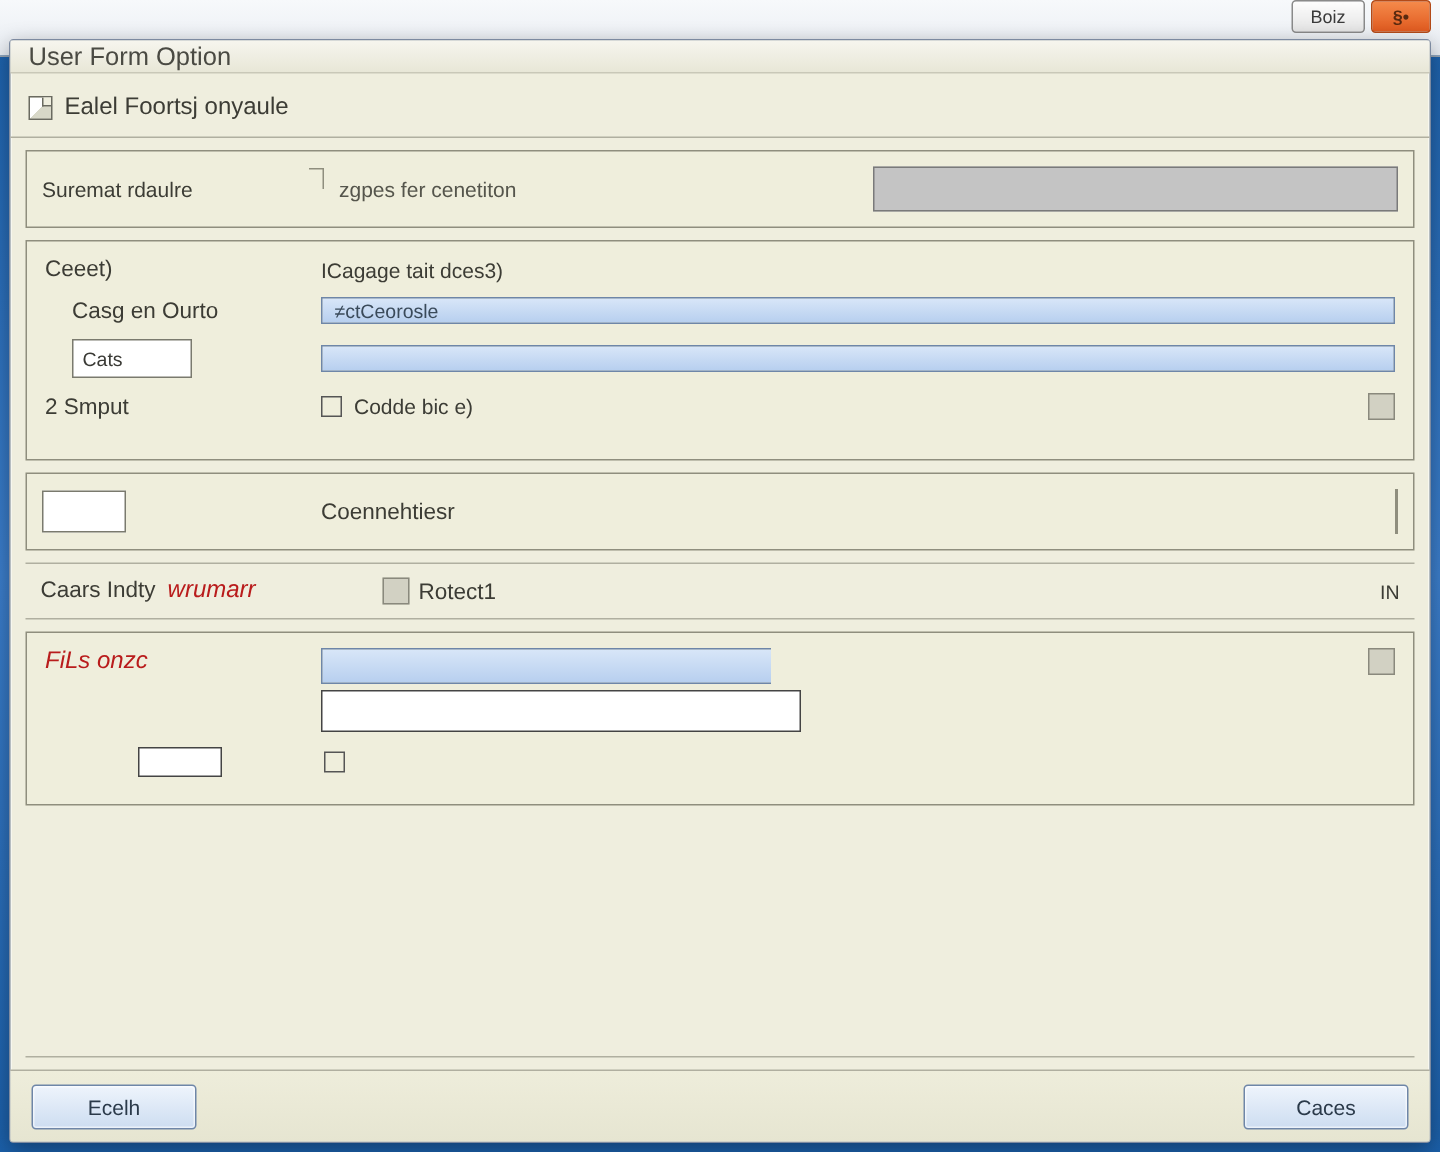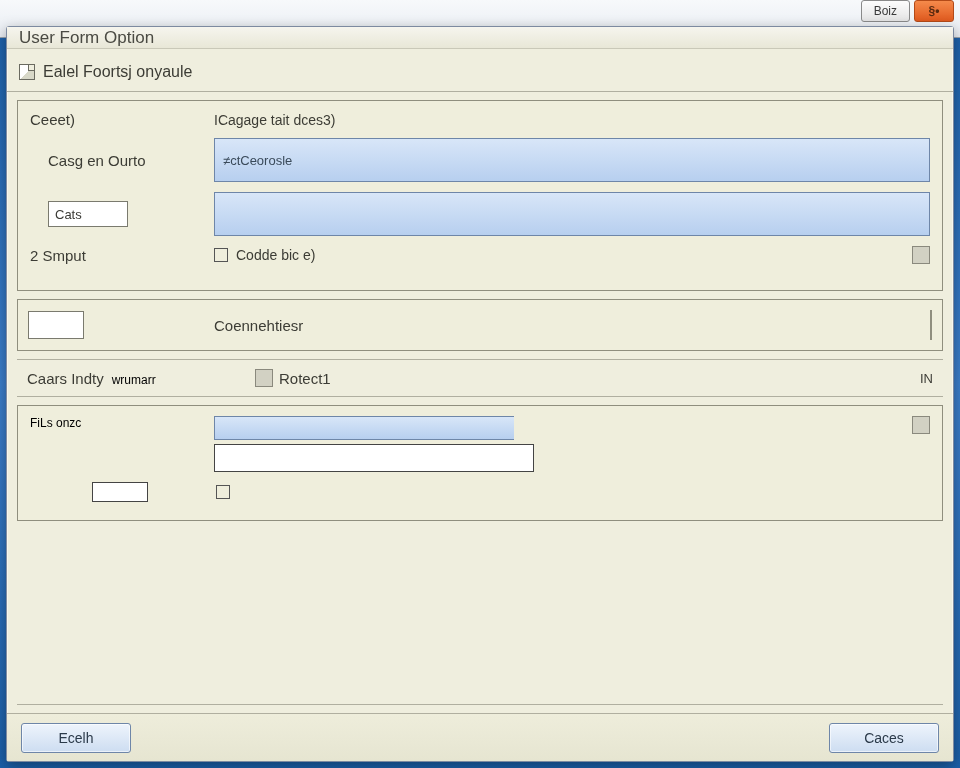--- a/index.html
+++ b/index.html
@@ -100,25 +100,25 @@
     border: 1px solid #8f8e7e;
     background: #efeedc;
   }
   .panel.p1 { height: 52px; display: flex; align-items: center; padding: 0 10px; gap: 10px; }
   .panel.p2 { padding: 10px 12px 18px 12px; }
   .panel.p3 { height: 52px; display: flex; align-items: center; padding: 0 10px; gap: 10px; }
   .panel.p4 { height: 38px; display: flex; align-items: center; justify-content: space-between; padding: 0 10px; }
   .panel.p5 { padding: 10px 12px 18px 12px; }
 
   .label { color: #3c3c35; }
-  .muted { color: #000000; font-size: 12px; }
+  .muted { color: #b91c1c; font-size: 16px; font-style: italic; }
 
   .field-blue {
     flex: 1;
-    height: 44px;
+    height: 18px;
     background: linear-gradient(to bottom, #d8e6f8, #b7cfef);
     border: 1px solid #6e86a8;
     padding: 0 8px;
     color: #3a4a5a;
     font-size: 13px;
     display: flex; align-items: center;
   }
   .field-gray {
     width: 350px; height: 30px;
     background: #c4c4c4;
@@ -215,20 +215,27 @@
       <span>User Form Option</span>
     </div>
 
     <div class="subtitle-row">
       <span class="page-icon"></span>
       <span>Ealel Foortsj onyaule</span>
     </div>
 
     <div class="body">
 
+      <div class="panel p1">
+        <span class="label" style="width:170px">Suremat rdaulre</span>
+        <div class="tab-notch"></div>
+        <span class="label" style="font-size:14px;color:#55554c">zgpes fer cenetiton</span>
+        <div style="flex:1"></div>
+        <div class="field-gray"></div>
+      </div>
 
       <div class="panel p2">
         <div class="row">
           <div class="col-lab">Ceeet)</div>
           <div class="label" style="font-size:14px">ICagage tait dces3)</div>
         </div>
         <div class="row">
           <div class="col-lab indent">Casg en Ourto</div>
           <div class="field-blue">
             <span>≠ctCeorosle</span>

